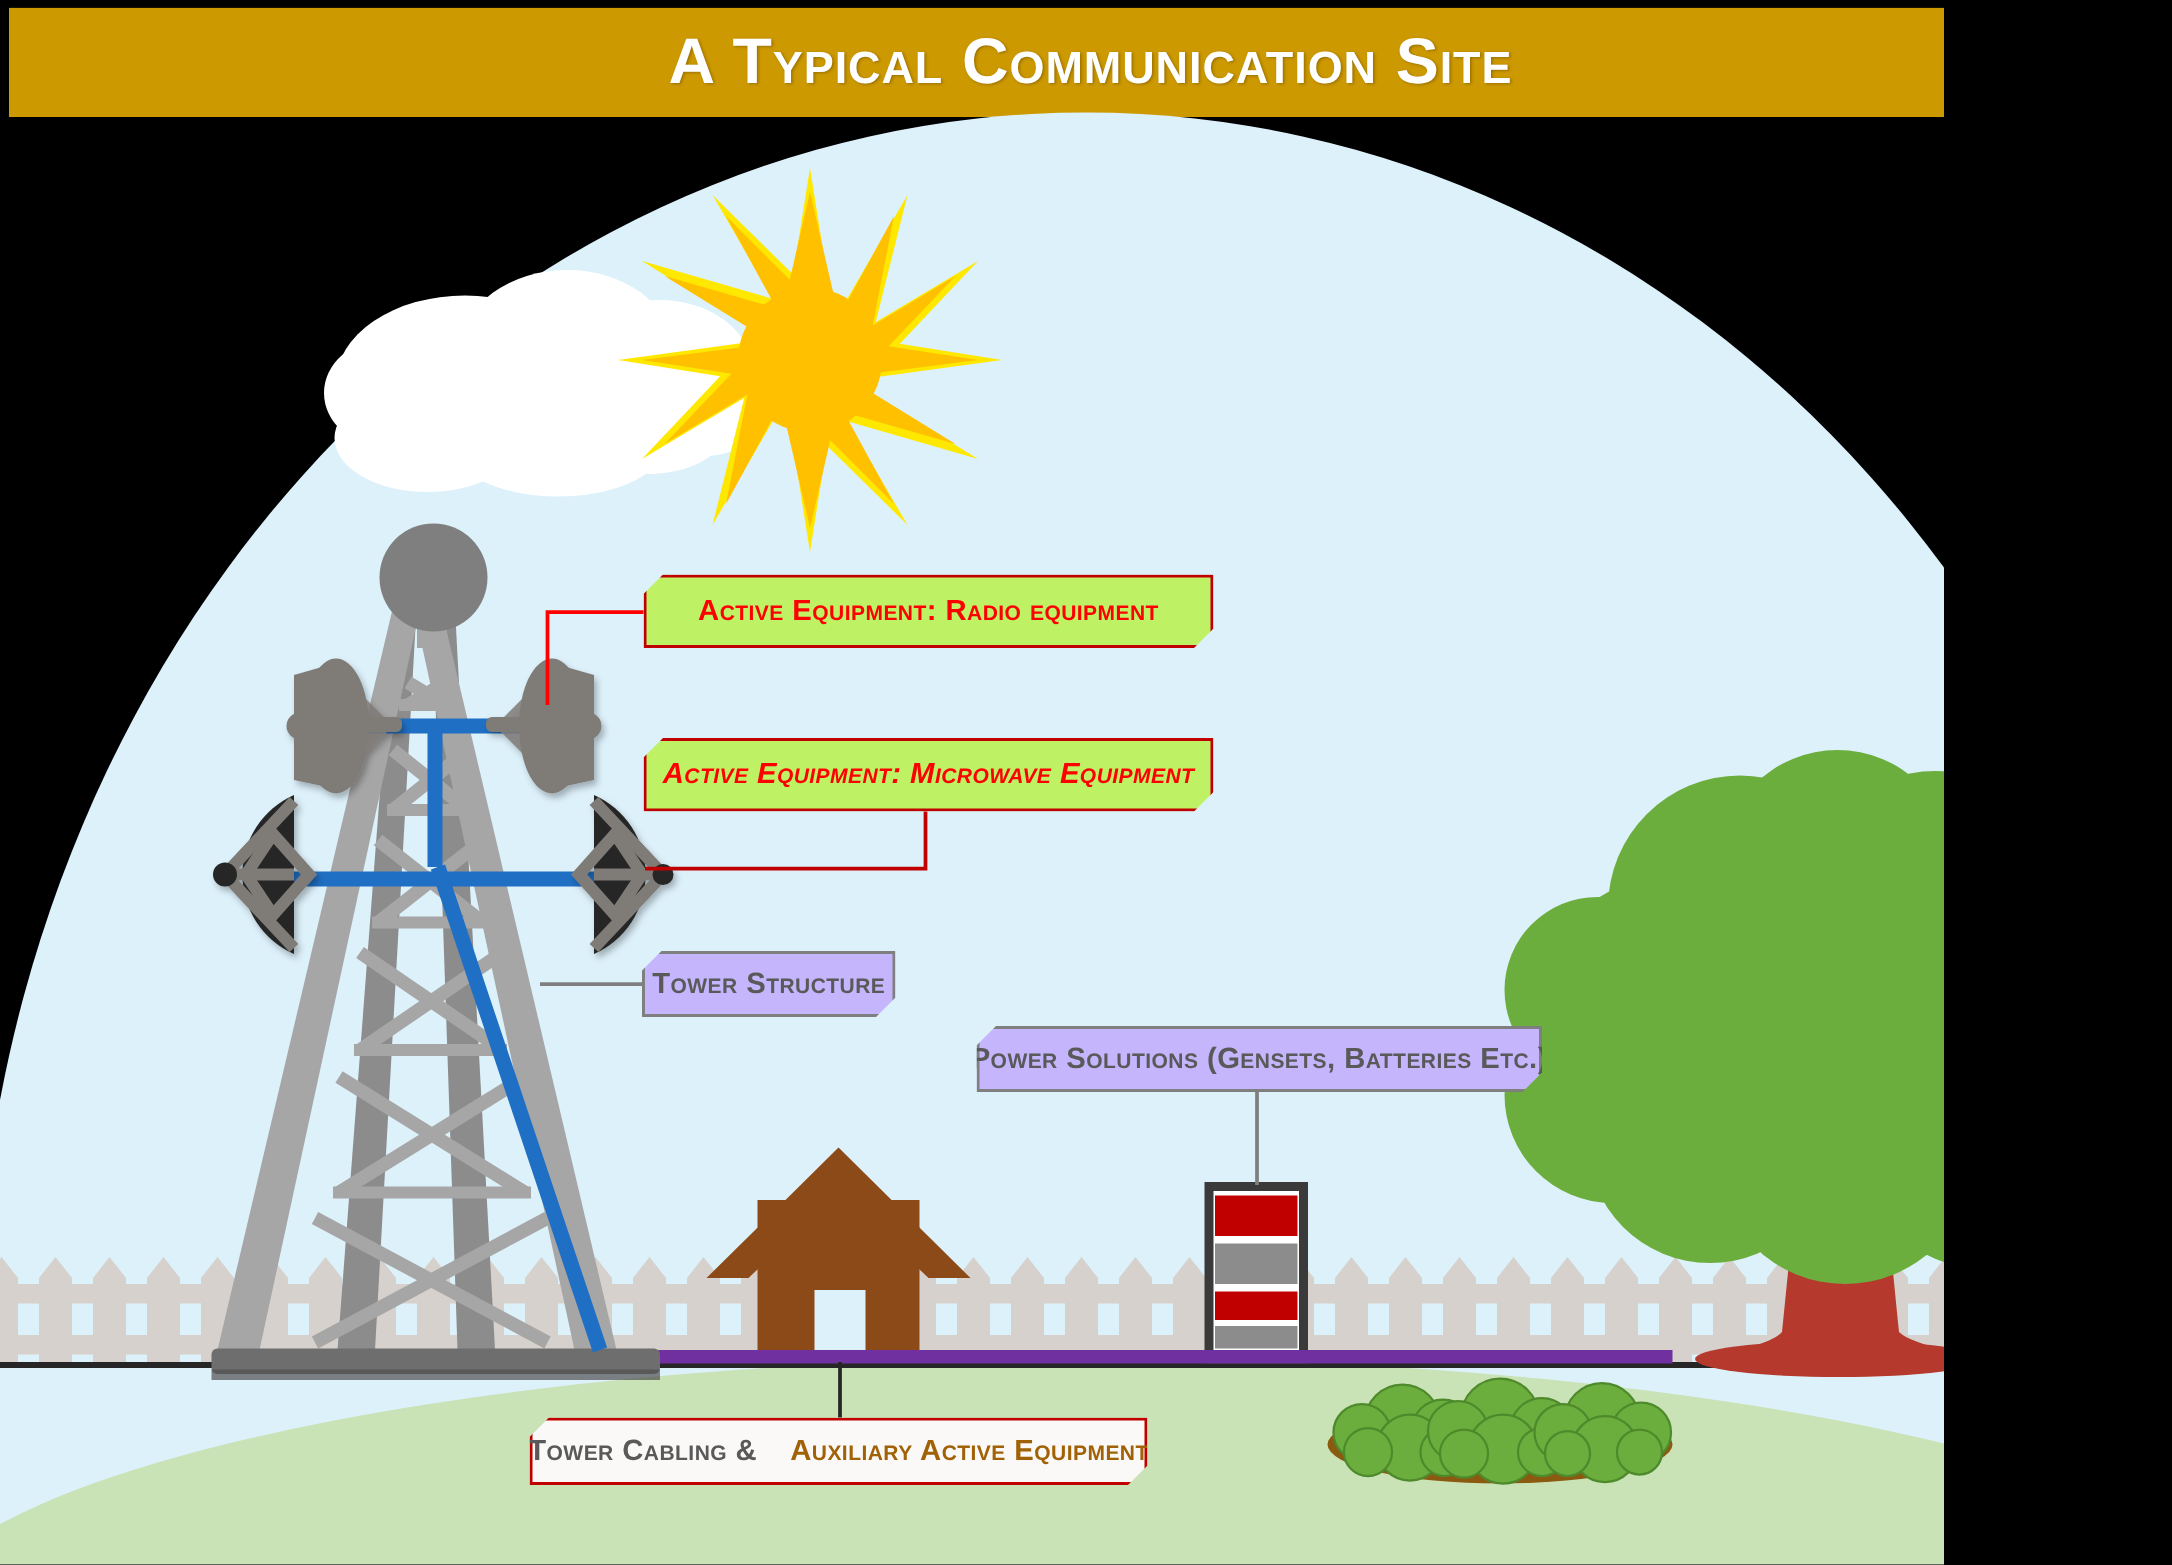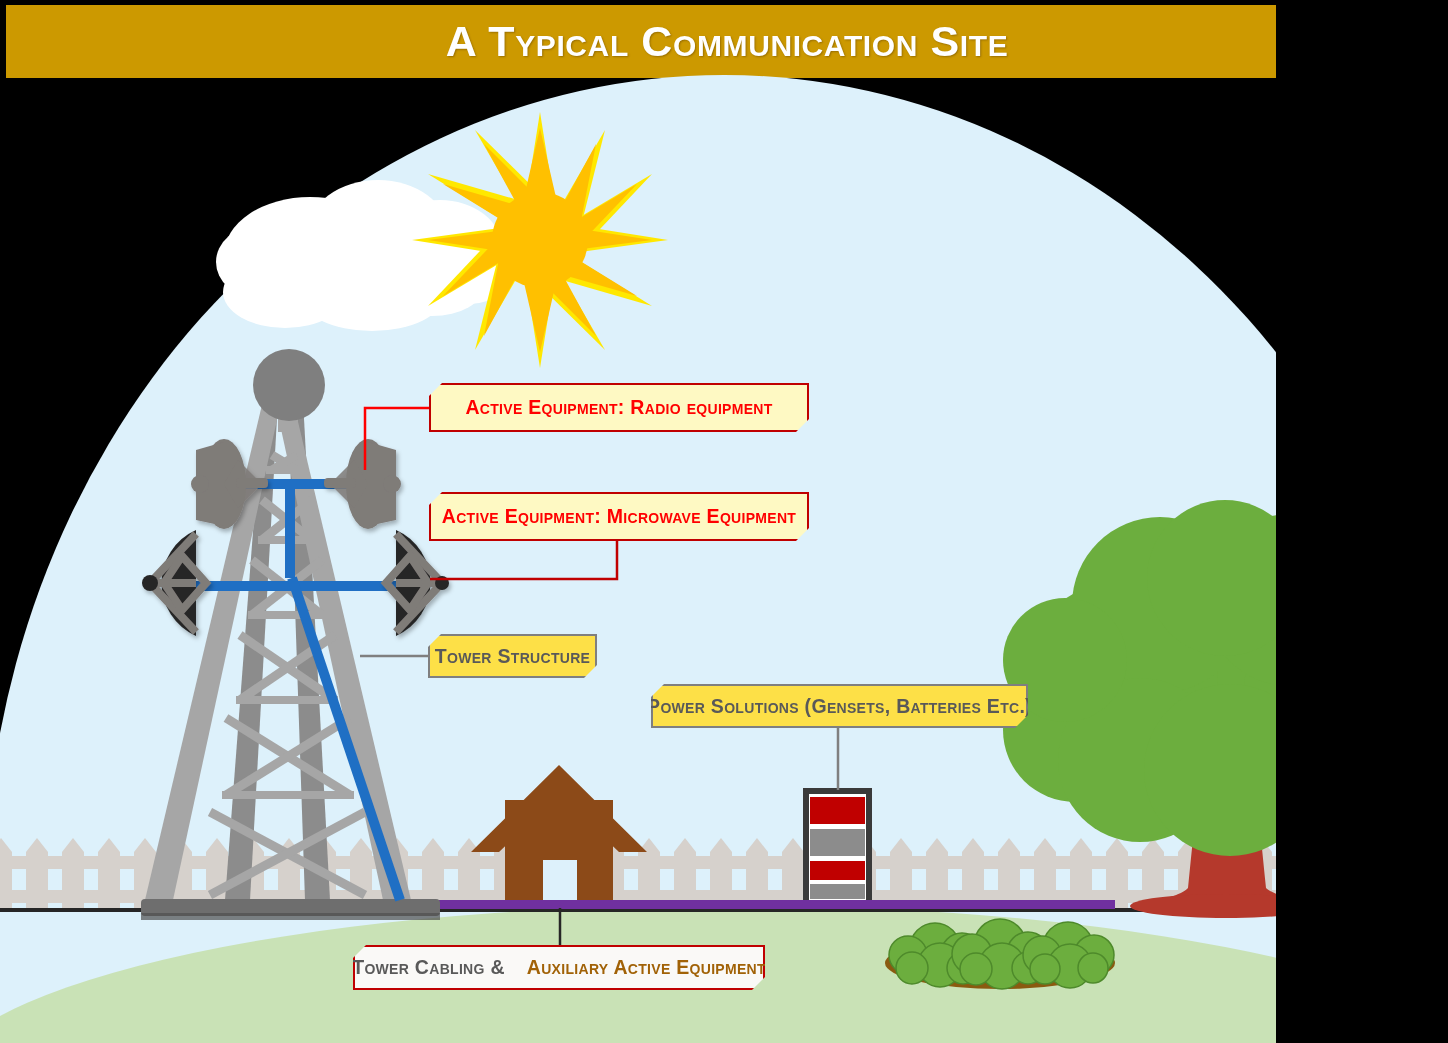--- a/index.html
+++ b/index.html
@@ -13,20 +13,21 @@
     height: 1043px;
     overflow: hidden;
     font-family: "Liberation Sans", sans-serif;
   }
   #stage {
     position: relative;
     width: 1276px;
     height: 1043px;
     background: #000000;
     overflow: hidden;
+    padding-left: 20px;
   }
 
   
   #title-banner {
     position: absolute;
     left: 6px;
     top: 5px;
     width: 1442px;
     height: 73px;
     background: #CC9900;
@@ -75,38 +76,38 @@
     align-items: center;
     justify-content: center;
     padding: 0 14px;
   }
   
   .bevel {
     clip-path: polygon(13px 0, 100% 0, 100% calc(100% - 13px),
                        calc(100% - 13px) 100%, 0 100%, 0 13px);
   }
   .callout-red {
-    background: #fef9c3;
+    background: #bef264;
     border: 2.5px solid #C00000;
     color: #FF0000;
   }
   .callout-gray {
-    background: #fde047;
+    background: #c4b5fd;
     border: 2.5px solid #7F7F7F;
     color: #595959;
   }
   .callout-mixed {
     background: #FAF9F7;
     border: 2.5px solid #C00000;
   }
   .txt-gray { color: #595959; }
   .txt-red  { color: #a16207; }
 
   #callout-radio      { left: 429px; top: 383px;  width: 380px;  height: 49px;  font-size: 19.5px; }
-  #callout-microwave  { left: 429px; top: 492px;  width: 380px;  height: 49px;  font-size: 19.5px; }
+  #callout-microwave  { left: 429px; top: 492px;  width: 380px;  height: 49px;  font-size: 19.5px; font-style: italic; }
   #callout-tower      { left: 428px; top: 634px;  width: 169px;  height: 44px;  font-size: 19.5px; }
   #callout-power      { left: 651px; top: 684px;  width: 377px;  height: 44px;  font-size: 19.5px; }
   #callout-fencing    { left: 977px; top: 855px;  width: 165px;  height: 44px;  font-size: 19.5px; }
   #callout-cabling    { left: 353px; top: 945px;  width: 412px;  height: 45px;  font-size: 19.5px; }
   #callout-cabling .inner { gap: 22px; }
 </style>
 </head>
 <body>
 
 <div id="stage">

